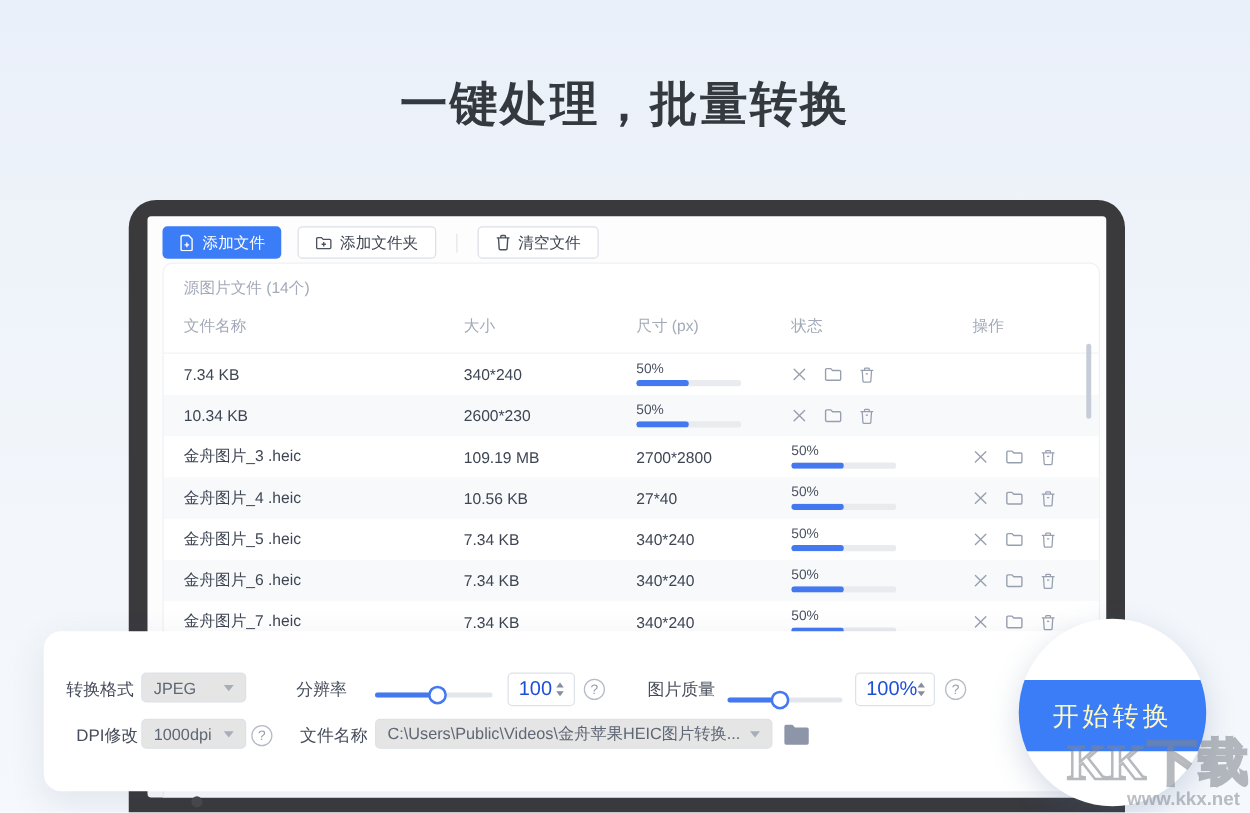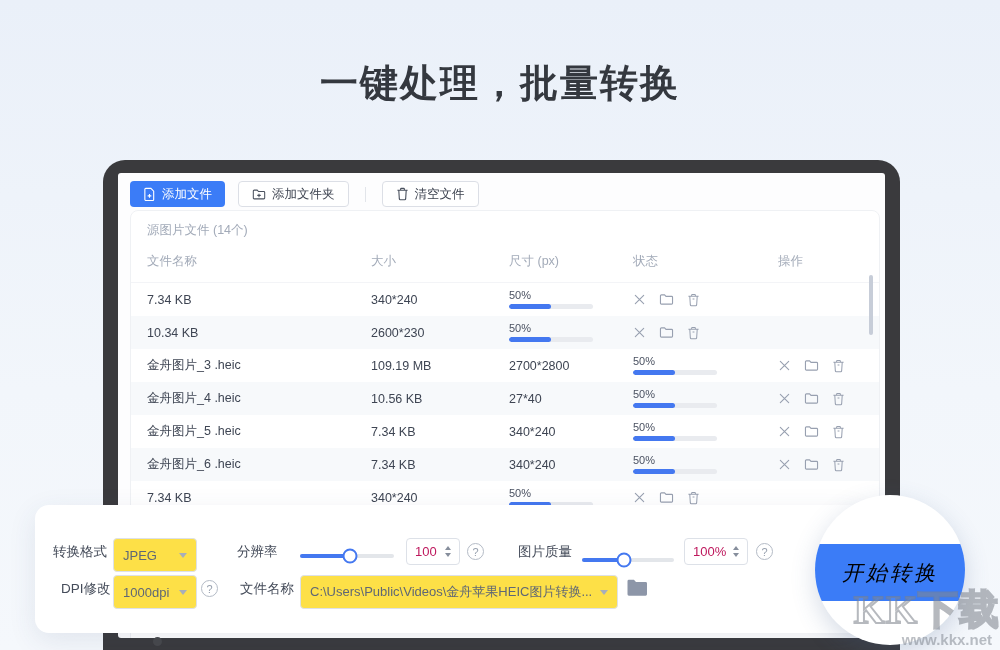--- a/index.html
+++ b/index.html
@@ -70,36 +70,36 @@
   
   .settings {
     position:absolute; left:35px; top:505px; width:830px; height:128px;
     background:#fff; border-radius:14px;
     box-shadow:0 8px 28px rgba(50,70,110,0.10);
     z-index:5;
   }
   .s-el { position:absolute; display:flex; align-items:center; }
   .s-label { font-size:13.5px; color:#454c5a; }
   .sel {
-    border:1px solid #dde1e8; border-radius:4px; background:#fde047;
-    height:34px; display:flex; align-items:center; justify-content:space-between;
+    border:1px solid #dde1e8; border-radius:4px; background:#e5e5e5;
+    height:24px; display:flex; align-items:center; justify-content:space-between;
     padding:0 9px; font-size:13px; color:#5f6775; cursor:pointer;
   }
   .caret { width:0; height:0; border-left:4px solid transparent; border-right:4px solid transparent; border-top:5px solid #a7aeba; }
   .slider { position:relative; height:4px; border-radius:2px; background:#e3e6ea; cursor:pointer; }
   .slider .fill { position:absolute; left:0; top:0; height:100%; background:#4478f0; border-radius:2px; }
   .slider .handle {
     position:absolute; top:50%; transform:translate(-50%,-50%);
     width:15px; height:15px; border-radius:50%; background:#fff;
     border:2px solid #4478f0;
   }
   .spin {
     border:1px solid #dde1e8; border-radius:4px; background:#fff; height:27px;
     display:flex; align-items:center; justify-content:space-between;
-    padding:0 8px; font-size:13px; color:#be185d;
+    padding:0 8px; font-size:16px; color:#1d4ed8;
   }
   .stepper { display:flex; flex-direction:column; gap:3px; cursor:pointer; }
   .stepper .up { width:0; height:0; border-left:3.5px solid transparent; border-right:3.5px solid transparent; border-bottom:4.5px solid #868e9c; }
   .stepper .down { width:0; height:0; border-left:3.5px solid transparent; border-right:3.5px solid transparent; border-top:4.5px solid #868e9c; }
   .help {
     width:17px; height:17px; border-radius:50%; border:1px solid #b4bbc6;
     color:#97a0ae; font-size:11px; display:flex; align-items:center; justify-content:center;
     cursor:pointer;
   }
   .folder-btn { cursor:pointer; display:flex; align-items:center; }
@@ -107,21 +107,21 @@
   .start-wrap {
     position:absolute; left:815px; top:495px; width:150px; height:150px;
     border-radius:50%; background:#fff; overflow:hidden; z-index:6;
     box-shadow:0 8px 24px rgba(70,95,140,0.22);
   }
   .start-band {
     position:absolute; left:-8px; right:-8px; top:49px; height:57px;
     background:#3b7cf7; display:flex; align-items:center; justify-content:center;
     cursor:pointer;
   }
-  .start-band span { color:#000000; font-size:21px; letter-spacing:3px;font-style:italic; }
+  .start-band span { color:#fef9c3; font-size:21px; letter-spacing:3px; }
   
   .watermark { position:absolute; right:0px; bottom:2px; z-index:9; text-align:right; pointer-events:none; }
   .wm-logo {
     font-size:40px; font-weight:900; letter-spacing:1px;
     color:rgba(255,255,255,0.08);
     -webkit-text-stroke:2px rgba(122,128,137,0.55);
     line-height:38px;
     font-family:Liberation Serif, serif;
   }
   .wm-url { font-size:15px; font-weight:bold; color:rgba(122,128,137,0.5); margin-top:2px; padding-right:8px; }
@@ -334,20 +334,21 @@
                 </svg>
       </span>
       <span class="aicon">
         <svg width="13" height="14" viewBox="0 0 14 15" fill="none" stroke="currentColor" stroke-width="1.1">
                   <path d="M1.5 3.5h11M5 3.5V2.2a.7.7 0 0 1 .7-.7h2.6a.7.7 0 0 1 .7.7v1.3M3 3.5l.6 9.3a1 1 0 0 0 1 .9h4.8a1 1 0 0 0 1-.9l.6-9.3M6 6.5h2"></path>
                 </svg>
       </span>
     </div>
           </div>
           <div class="trow">
+    <div>金舟图片_7 .heic</div>
     <div>7.34 KB</div>
     <div>340*240</div>
     <div class="status-cell">
       <div class="plabel">50%</div>
       <div class="ptrack">
         <div class="pfill" style="width: 50%;"></div>
       </div>
     </div>
     <div class="actions-cell">
       <span class="aicon">

